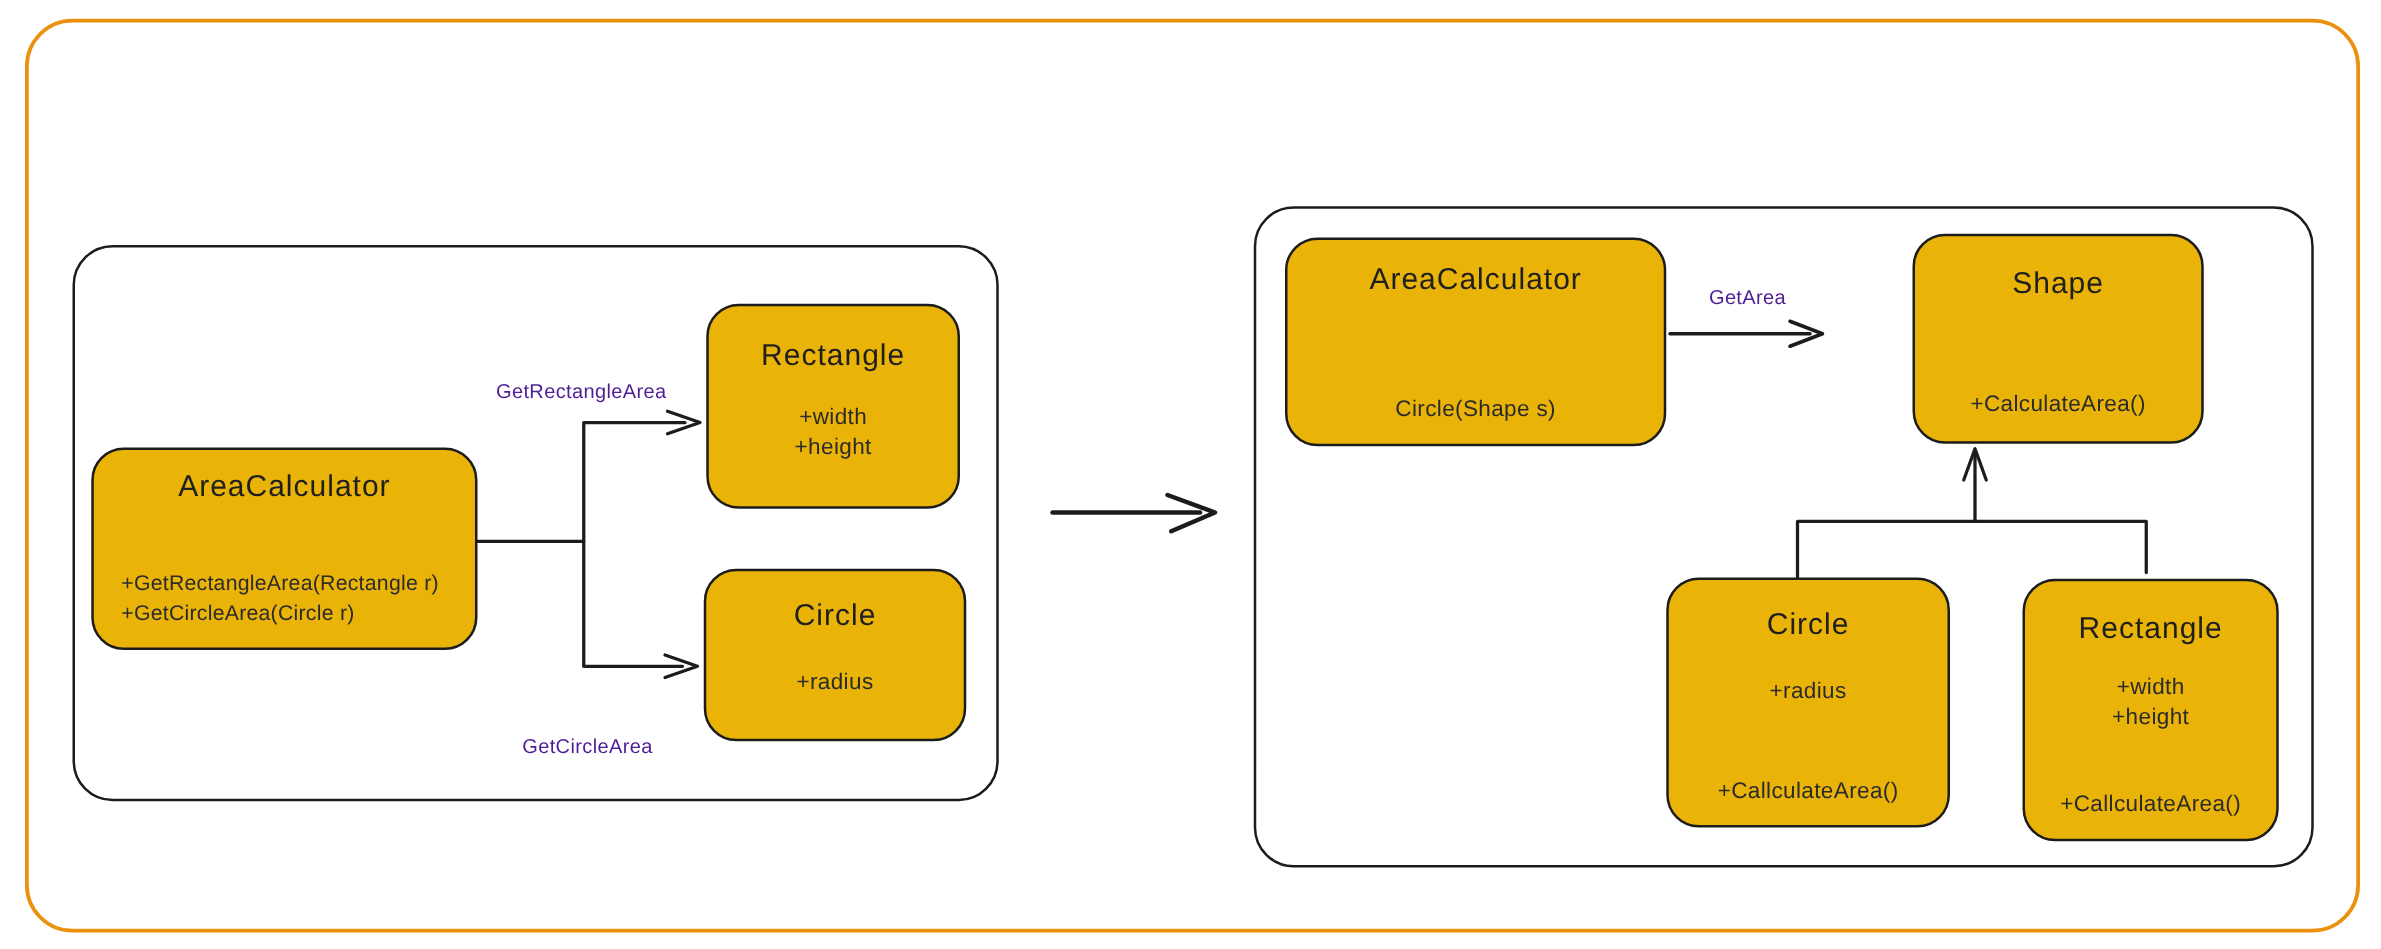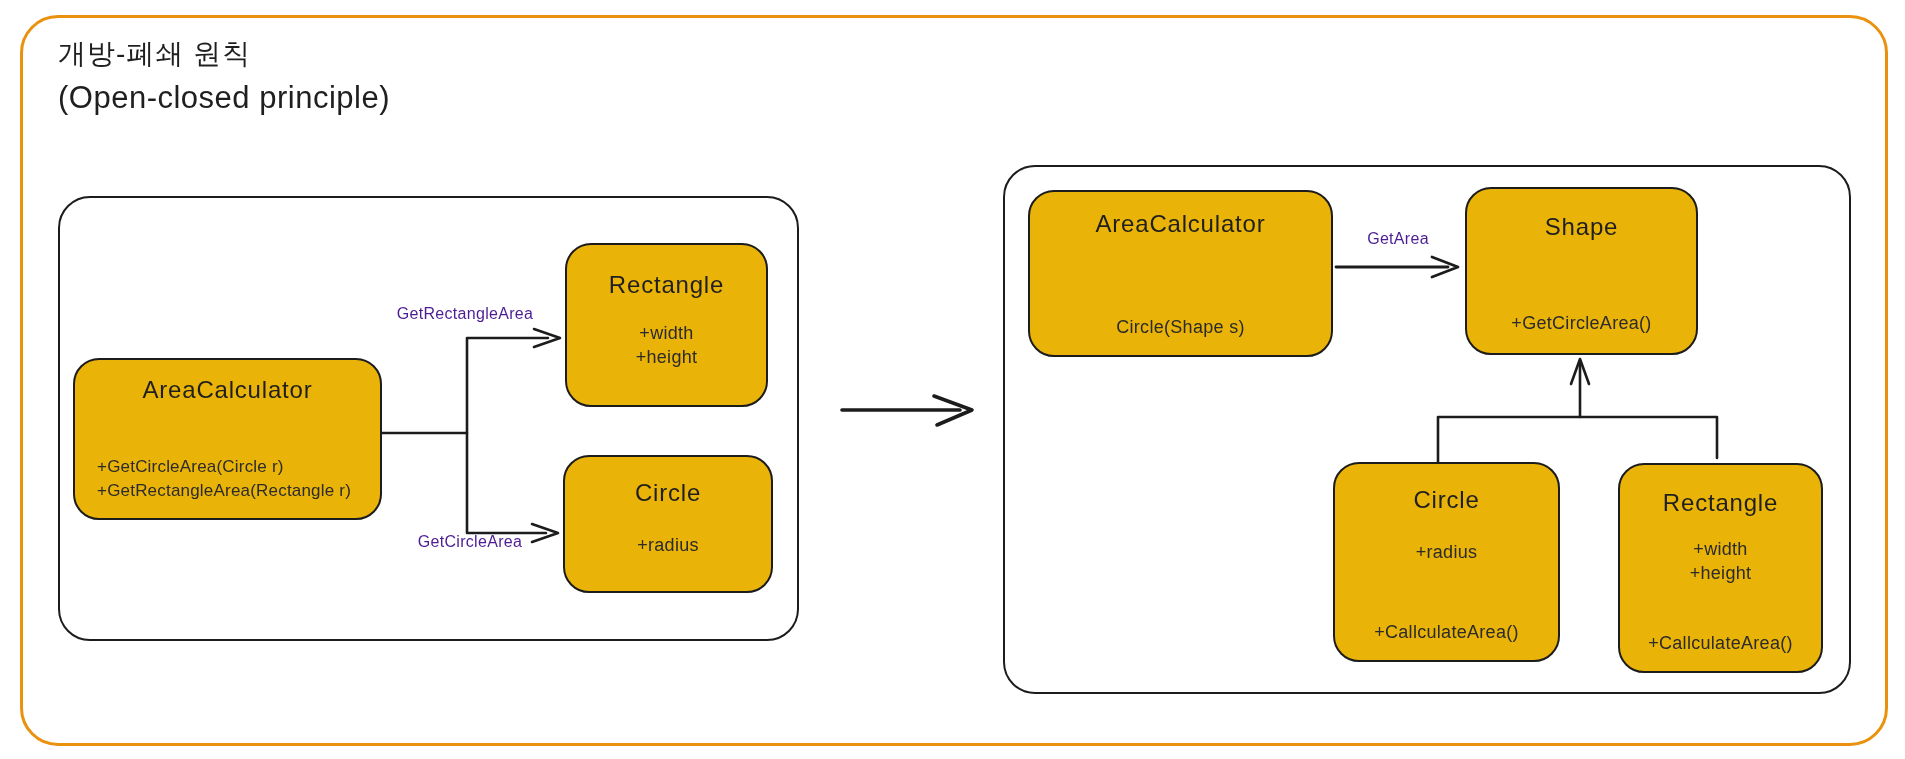--- a/index.html
+++ b/index.html
@@ -31,66 +31,62 @@
   svg.connectors g{pointer-events:all;}
   .stroke{stroke:#1c1c1c;fill:none;stroke-linecap:round;stroke-linejoin:round;}
 </style>
 </head>
 <body>
 
 <div class="canvas">
 
   <div class="frame"></div>
 
-  <div class="title-block">
-    <div class="title-ko">개방-폐쇄 원칙</div>
-    <div class="title-en">(Open-closed principle)</div>
-  </div>
 
   <div class="panel panel-left"></div>
 
   <div class="uml-box" style="left:73px;top:358px;width:309px;height:162px;padding:16px 0 14px 0;">
     <div class="uml-title">AreaCalculator</div>
     <div style="margin-top:auto;align-self:flex-start;padding-left:22px;">
+      <div class="uml-small">+GetRectangleArea(Rectangle r)</div>
       <div class="uml-small">+GetCircleArea(Circle r)</div>
-      <div class="uml-small">+GetRectangleArea(Rectangle r)</div>
     </div>
   </div>
 
   <div class="uml-box" style="left:565px;top:243px;width:203px;height:164px;padding:26px 0 14px 0;">
     <div class="uml-title">Rectangle</div>
     <div style="margin-top:22px;text-align:center;">
       <div class="uml-line">+width</div>
       <div class="uml-line">+height</div>
     </div>
   </div>
 
   <div class="uml-box" style="left:563px;top:455px;width:210px;height:138px;padding:22px 0 14px 0;">
     <div class="uml-title">Circle</div>
     <div style="margin-top:26px;text-align:center;">
       <div class="uml-line">+radius</div>
     </div>
   </div>
 
   <div class="arrow-label" style="left:390px;top:305px;width:150px;">GetRectangleArea</div>
-  <div class="arrow-label" style="left:400px;top:533px;width:140px;">GetCircleArea</div>
+  <div class="arrow-label" style="left:400px;top:589px;width:140px;">GetCircleArea</div>
 
   <div class="panel panel-right"></div>
 
   <div class="uml-box" style="left:1028px;top:190px;width:305px;height:167px;padding:18px 0 16px 0;">
     <div class="uml-title">AreaCalculator</div>
     <div style="margin-top:auto;text-align:center;">
       <div class="uml-line">Circle(Shape s)</div>
     </div>
   </div>
 
-  <div class="uml-box" style="left:1465px;top:187px;width:233px;height:168px;padding:24px 0 18px 0;">
+  <div class="uml-box" style="left:1530px;top:187px;width:233px;height:168px;padding:24px 0 18px 0;">
     <div class="uml-title">Shape</div>
     <div style="margin-top:auto;text-align:center;">
-      <div class="uml-line">+GetCircleArea()</div>
+      <div class="uml-line">+CalculateArea()</div>
     </div>
   </div>
 
   <div class="uml-box" style="left:1333px;top:462px;width:227px;height:200px;padding:22px 0 16px 0;">
     <div class="uml-title">Circle</div>
     <div style="margin-top:26px;text-align:center;">
       <div class="uml-line">+radius</div>
     </div>
     <div style="margin-top:auto;text-align:center;">
       <div class="uml-line">+CallculateArea()</div>

